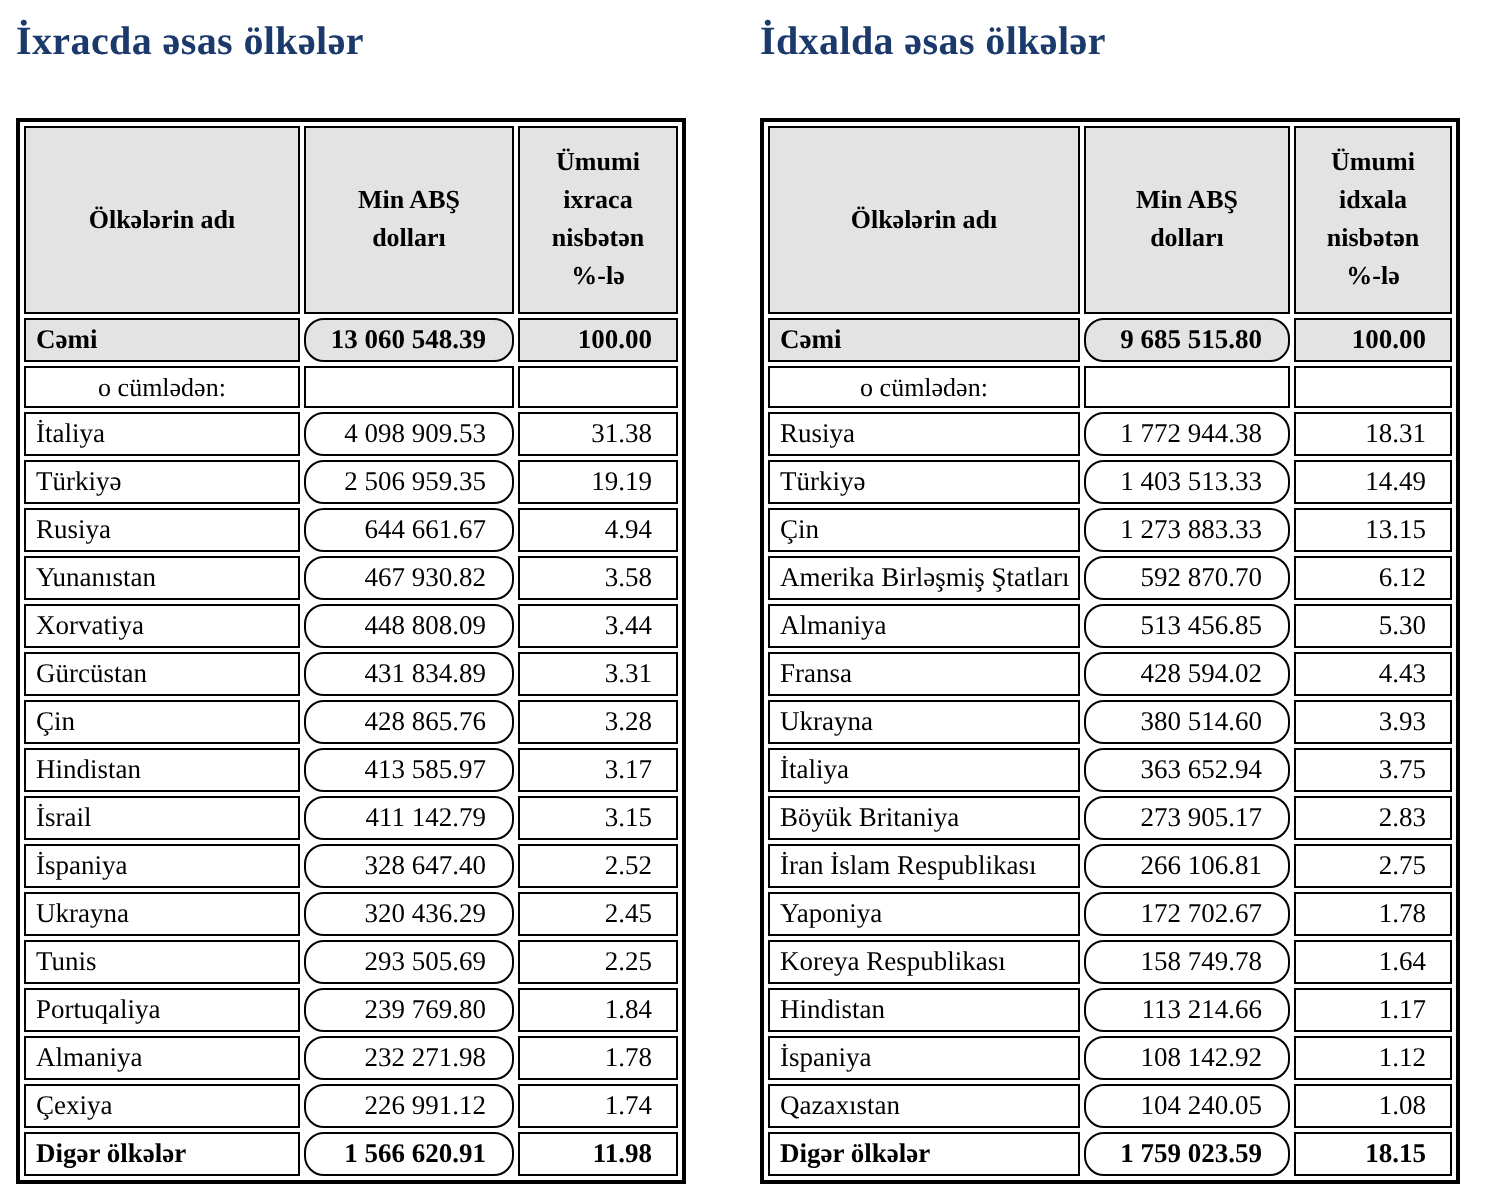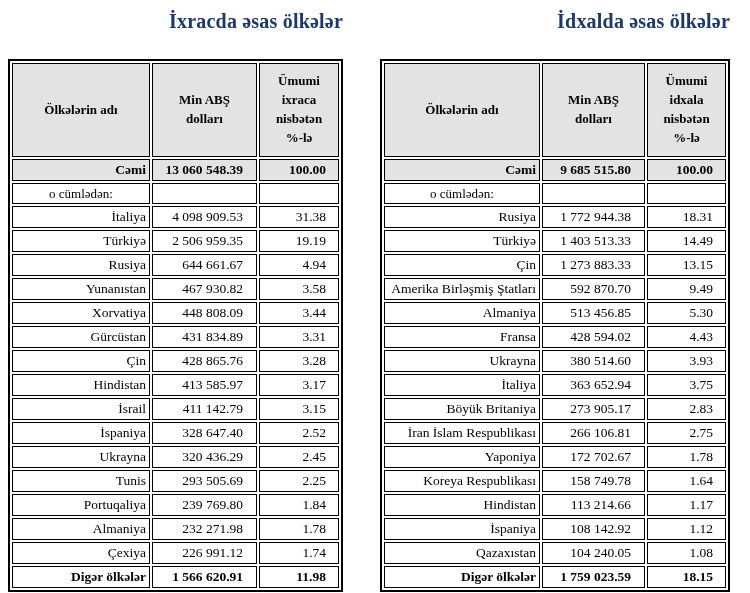--- a/index.html
+++ b/index.html
@@ -18,21 +18,21 @@
     display: flex;
     align-items: flex-start;
     gap: 37px;
     padding: 10px 0 0 8px;
   }
   .table-block { flex: 0 0 auto; }
   .table-title {
     font-size: 20px;
     font-weight: bold;
     color: #1B3A6B;
-    text-align: right;
+    text-align: left;
     margin: 0 0 26px 0;
     letter-spacing: 0.2px;
   }
   table.stat-table {
     border-collapse: separate;
     border-spacing: 2px;
     border: 2px solid #000000;
     background: #ffffff;
     table-layout: fixed;
   }
@@ -58,31 +58,32 @@
     height: 20px;
   }
   .sub-row td { height: 17px; }
   .sub-label {
     text-align: center;
     font-size: 13px;
     padding: 1px 2px;
   }
   td.cell-country {
     font-size: 13.5px;
-    text-align: right;
+    text-align: left;
     padding: 1px 3px 1px 5px;
     height: 18px;
     overflow: hidden;
     white-space: nowrap;
   }
   td.cell-amount {
     font-size: 13.5px;
     text-align: right;
     padding: 1px 13px 1px 2px;
     height: 18px;
+    border-radius: 10px;
   }
   td.cell-percent {
     font-size: 13.5px;
     text-align: right;
     padding: 1px 12px 1px 18px;
     height: 18px;
   }
   .footer-row td { font-weight: bold; }
 </style>
 </head>
@@ -251,21 +252,21 @@
             <td class="cell-percent">14.49</td>
           </tr>
           <tr class="country-row">
             <td class="cell-country">Çin</td>
             <td class="cell-amount">1 273 883.33</td>
             <td class="cell-percent">13.15</td>
           </tr>
           <tr class="country-row">
             <td class="cell-country">Amerika Birləşmiş Ştatları</td>
             <td class="cell-amount">592 870.70</td>
-            <td class="cell-percent">9.49</td>
+            <td class="cell-percent">6.12</td>
           </tr>
           <tr class="country-row">
             <td class="cell-country">Almaniya</td>
             <td class="cell-amount">513 456.85</td>
             <td class="cell-percent">5.30</td>
           </tr>
           <tr class="country-row">
             <td class="cell-country">Fransa</td>
             <td class="cell-amount">428 594.02</td>
             <td class="cell-percent">4.43</td>

